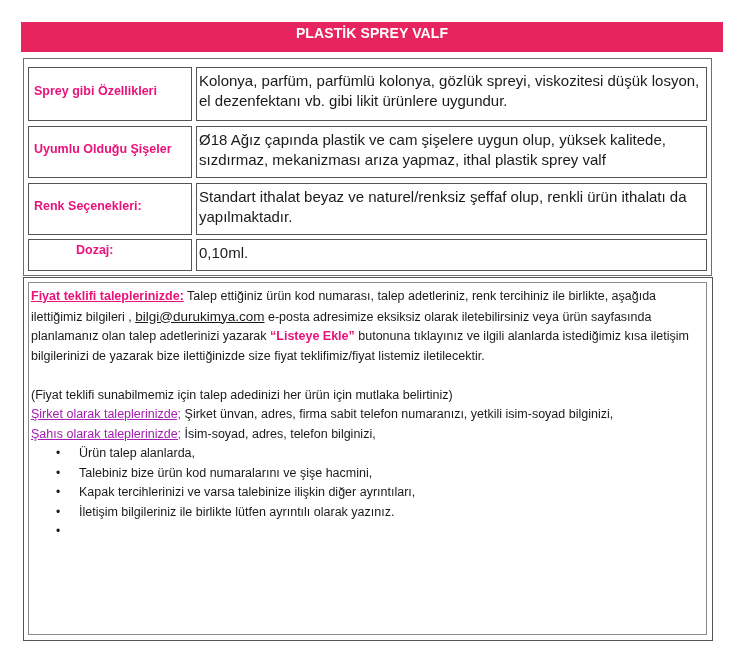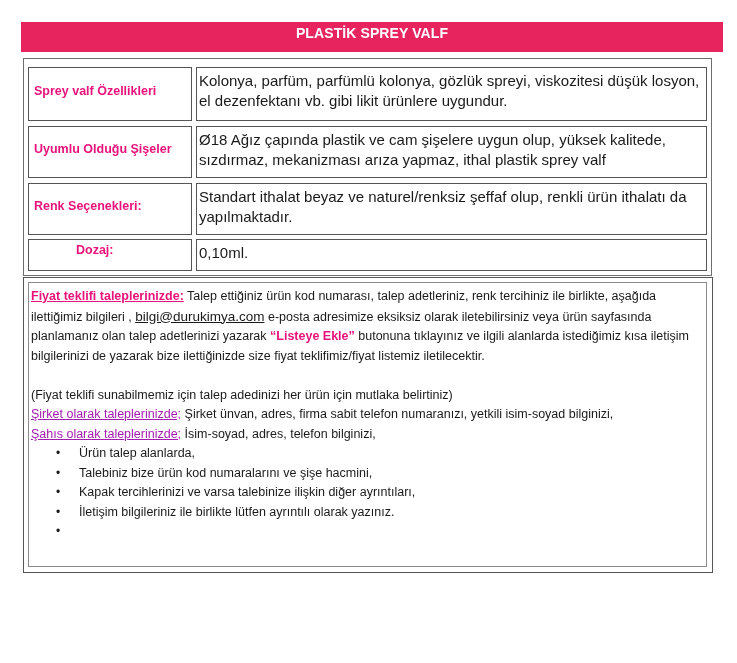--- a/index.html
+++ b/index.html
@@ -25,21 +25,21 @@
   .cell.label { left: 0; width: 164px; }
   .cell.value { left: 168px; right: 0; }
   .label-text {
     position: absolute; left: 5px; color: #e8127a; font-weight: bold; font-size: 12.5px;
   }
   .value-text {
     position: absolute; left: 2px; top: 3px; right: 6px; font-size: 15px; line-height: 20px;
     color: #1a1a1a;
   }
   .info-box {
-    position: absolute; left: 23px; top: 277px; width: 690px; height: 296px;
+    position: absolute; left: 23px; top: 277px; width: 690px; height: 364px;
     border: 1px solid #555; box-sizing: border-box;
   }
   .info-inner {
     position: absolute; left: 4px; top: 4px; right: 5px; bottom: 5px;
     border: 1px solid #8a8a8a; box-sizing: border-box;
   }
   .info-text {
     position: absolute; left: 2px; top: 4px; right: 6px;
     font-size: 12.5px; line-height: 19.5px; color: #1a1a1a;
   }
@@ -56,21 +56,21 @@
   }
 </style>
 </head>
 <body>
 
 <div class="title-bar">PLASTİK SPREY VALF</div>
 
 <div class="spec-table">
   <div class="spec-row" style="top:8px;height:54px;">
     <div class="cell label">
-      <span class="label-text" style="top:16px;">Sprey valf Özellikleri</span>
+      <span class="label-text" style="top:16px;">Sprey gibi Özellikleri</span>
     </div>
     <div class="cell value">
       <div class="value-text"> Kolonya, parfüm, parfümlü kolonya, gözlük spreyi, viskozitesi düşük losyon, el dezenfektanı vb. gibi likit ürünlere uygundur.</div>
     </div>
   </div>
   <div class="spec-row" style="top:67px;height:52px;border-radius:24px;">
     <div class="cell label">
       <span class="label-text" style="top:15px;">Uyumlu Olduğu Şişeler</span>
     </div>
     <div class="cell value">

